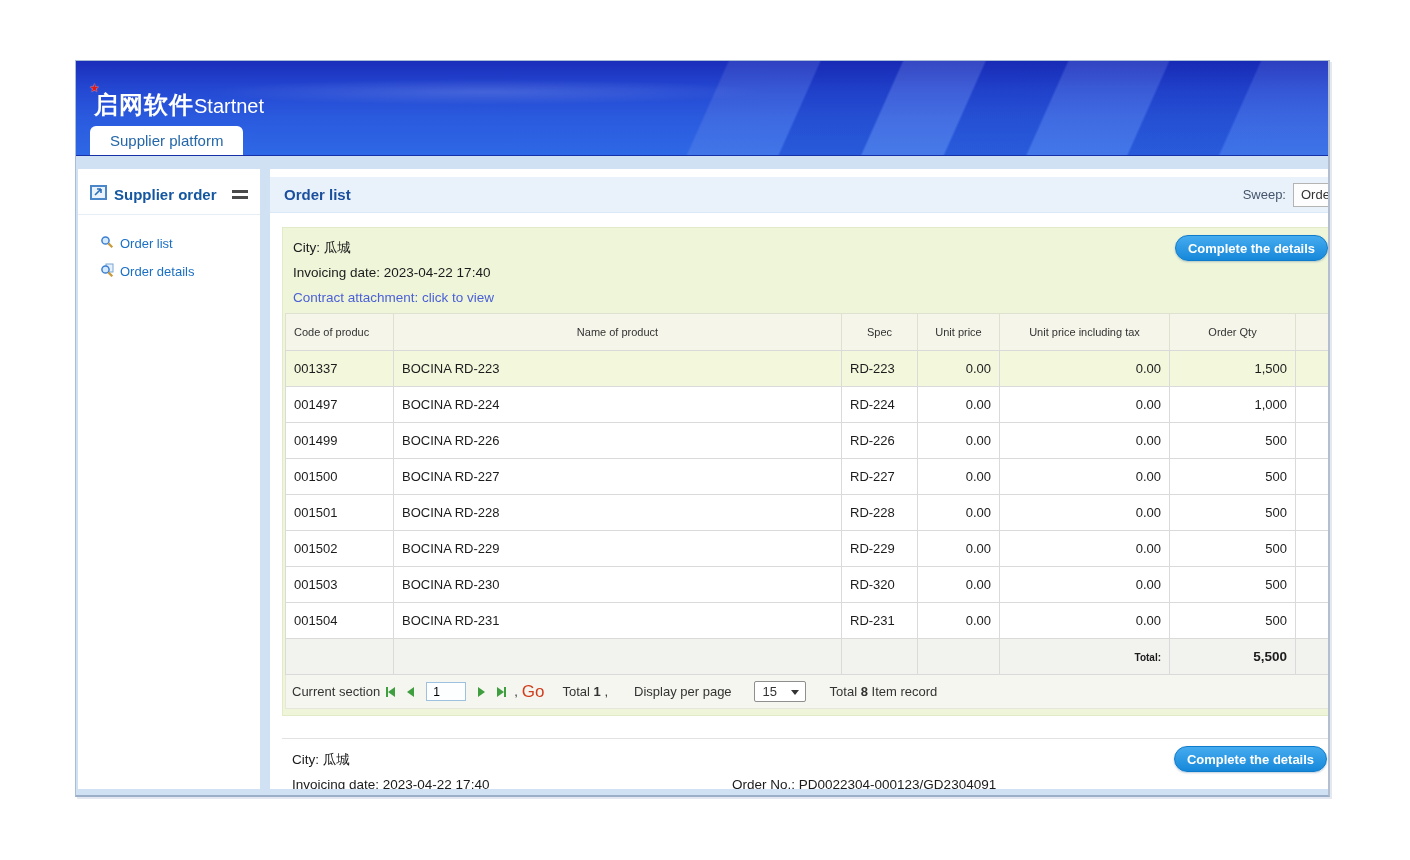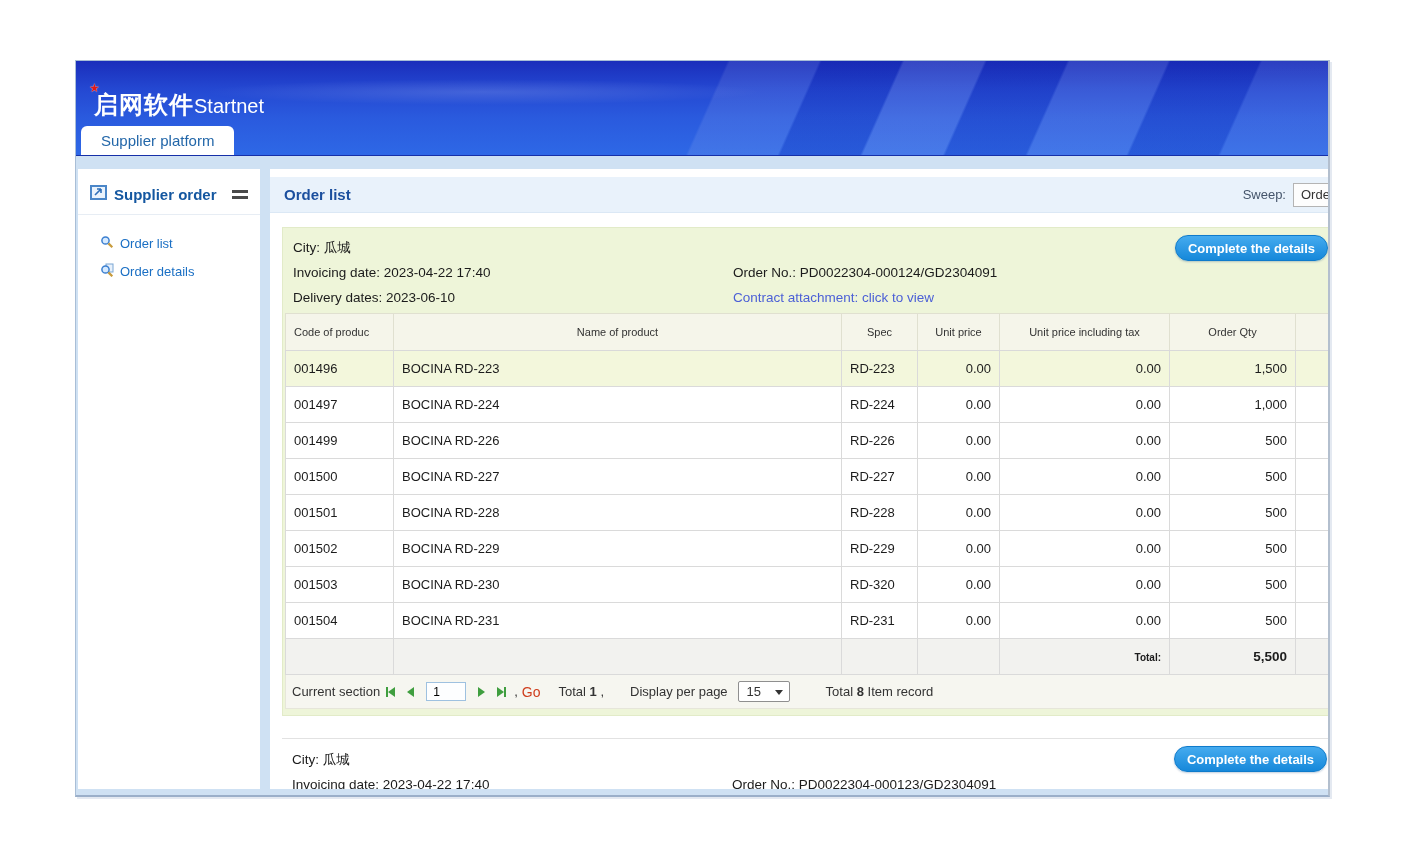--- a/index.html
+++ b/index.html
@@ -24,21 +24,21 @@
     background:
       linear-gradient(114deg, transparent 30%, rgba(255,255,255,.09) 30.3%, rgba(255,255,255,.09) 40%, rgba(8,18,150,.16) 40.3%, rgba(8,18,150,.16) 49%, rgba(255,255,255,.12) 49.3%, rgba(255,255,255,.12) 58%, rgba(8,18,150,.14) 58.3%, rgba(8,18,150,.14) 67%, rgba(255,255,255,.10) 67.3%, rgba(255,255,255,.10) 78%, rgba(8,18,150,.15) 78.3%, rgba(8,18,150,.15) 88%, rgba(255,255,255,.08) 88.3%);
   }
   .hdr-sheen { position:absolute; left:10%; top:18px; width:45%; height:26px; border-radius:50%;
     background:radial-gradient(ellipse at center, rgba(255,255,255,.14), transparent 70%); }
   .logo { position:absolute; left:18px; top:28px; color:#ffffff; white-space:nowrap; }
   .logo .cn { font-size:24px; font-weight:bold; letter-spacing:1px; }
   .logo .en { font-size:20px; }
   .logo .star { position:absolute; left:-5px; top:-8px; color:#e01818; font-size:12px; text-shadow:0 0 1px #fff; }
   .tab {
-    position:absolute; left:5px; bottom:0; height:29px; padding:0 20px;
+    position:absolute; left:14px; bottom:0; height:29px; padding:0 20px;
     background:#ffffff; border-radius:6px 6px 0 0;
     font-size:15px; color:#2367a9; display:flex; align-items:center; cursor:pointer;
   }
 
   
   .bodywrap { display:flex; padding:13px 0 0 2px; height:568px; }
   .sidebar { width:182px; background:#ffffff; height:620px; flex:none; padding-top:16px; }
   .sb-head { display:flex; align-items:center; gap:7px; padding:0 12px 10px 12px; border-bottom:1px solid #e7edf4; }
   .sb-title { font-size:15px; font-weight:bold; color:#1457a0; flex:1; }
   .sb-burger { width:16px; cursor:pointer; }
@@ -96,29 +96,29 @@
     width:1160px; margin-left:2px; height:34px; background:#f6f6f0;
     display:flex; align-items:center; font-size:13px; color:#333; padding-left:6px; margin-bottom:6px;
     border-left:1px solid #e6e6da; border-right:1px solid #e6e6da; border-bottom:1px solid #e6e6da;
   }
   .pg-ic { display:inline-flex; align-items:center; cursor:pointer; margin:0 6px; }
   .tri-l { width:0; height:0; border:5px solid transparent; border-right:7px solid #3f9e3f; border-left:none; }
   .tri-r { width:0; height:0; border:5px solid transparent; border-left:7px solid #3f9e3f; border-right:none; }
   .pg-bar-i { width:2px; height:10px; background:#3f9e3f; }
   .pg-input { width:40px; height:19px; border:1px solid #9ec1e0; background:#fdfeff; font-size:12px;
     padding-left:6px; margin:0 6px; font-family:"Liberation Sans",sans-serif; }
-  .pg-go { color:#cf3d1c; font-size:14px; margin-left:4px; cursor:pointer; }
+  .pg-go { color:#cf3d1c; font-size:17px; margin-left:4px; cursor:pointer; }
   .pg-sep { margin-left:2px; }
   .pg-total { margin-left:18px; }
   .pg-disp { margin-left:26px; }
   .pg-select { width:52px; height:21px; border:1px solid #8f8f8f; border-radius:2px; background:#fff;
-    display:inline-flex; align-items:center; padding-left:8px; margin-left:10px; cursor:pointer; position:relative; }
+    display:inline-flex; align-items:center; padding-left:8px; margin-left:22px; cursor:pointer; position:relative; }
   .pg-select .chev { position:absolute; right:6px; top:8px; width:0; height:0;
     border-left:4px solid transparent; border-right:4px solid transparent; border-top:5px solid #333; }
-  .pg-rec { margin-left:36px; }
+  .pg-rec { margin-left:24px; }
   b { font-weight:bold; }
 
   
   .card2 { position:relative; width:1170px; background:#ffffff; border-top:1px solid #e2e2e2; margin-top:22px; height:100px; }
   .card2 .info { padding-top:8px; }
 
   
   .ic { flex:none; display:inline-block; }
 </style>
 </head>
@@ -185,24 +185,22 @@
 
       <div class="cards">
 
         <div class="card1">
           <div class="info">
             <div class="row">
               <span class="left">City: 瓜城</span>
             </div>
             <div class="row">
               <span class="left">Invoicing date: 2023-04-22 17:40</span>
-              <span>Order No.: PD0022304-000124/GD2304091</span>
-            </div>
-            <div class="row">
-              <span class="left">Delivery dates: 2023-06-10</span>
+            </div>
+            <div class="row">
               <span class="link">Contract attachment: click to view</span>
             </div>
           </div>
           <div class="btn">Complete the details</div>
 
           <table class="ord">
             <colgroup>
               <col style="width:108px">
                 <col style="width:448px">
                 <col style="width:76px">
@@ -217,21 +215,21 @@
                 <th>Name of product</th>
                 <th>Spec</th>
                 <th>Unit price</th>
                 <th>Unit price including tax</th>
                 <th>Order Qty</th>
                 <th></th>
               </tr>
             </thead>
             <tbody>
                 <tr class="hl">
-    <td>001496</td>
+    <td>001337</td>
     <td>BOCINA RD-223</td>
     <td>RD-223</td>
     <td class="num">0.00</td>
     <td class="num">0.00</td>
     <td class="num">1,500</td>
     <td></td>
   </tr>
                 <tr>
     <td>001497</td>
     <td>BOCINA RD-224</td>

